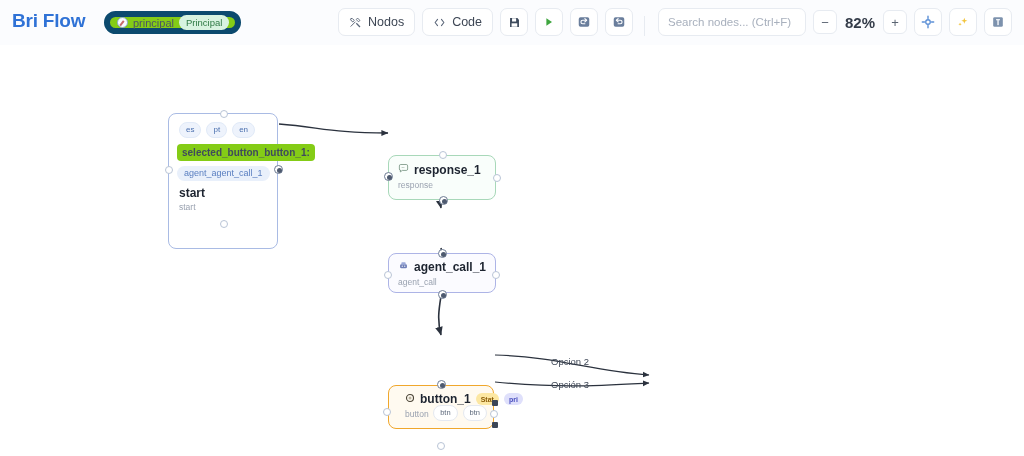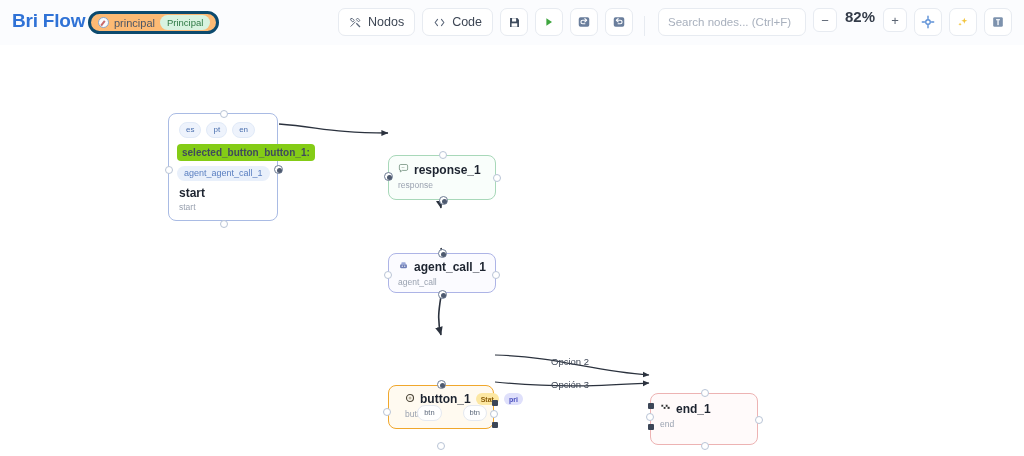--- a/index.html
+++ b/index.html
@@ -29,26 +29,26 @@
     pointer-events:none;
   }
 
   .brand {
     position:absolute; left: 12px; top: 10px;
     font-size: 19px; font-weight: bold; color:#2f72d6;
     letter-spacing: -0.2px;
   }
 
   .flow-chip {
-    position:absolute; left: 88px; top: 11px;
+    position:absolute; left: 104px; top: 11px;
     height: 23px; display:flex; align-items:center; gap:5px;
     padding: 0 6px 0 7px;
     border-radius: 12px;
-    background: #fdba74;
-    border: 3px solid #0c4a6e;
+    background: #84cc16;
+    border: 6px solid #0c4a6e;
   }
   .flow-chip .dot-icon{
     width:11px; height:11px; border-radius:50%;
     border:1.5px solid #8aa6c8; background:#f9fbff;
     position:relative; display:inline-block;
   }
   .flow-chip .dot-icon:after{
     content:""; position:absolute; left:3px; top:1.5px;
     width:1.5px; height:6px; background:#c86a6a; transform:rotate(38deg);
   }
@@ -69,21 +69,21 @@
     font-size: 12.5px; color:#3d4654;
     cursor: pointer;
     white-space: nowrap;
   }
   .tbtn.icononly { padding: 0; width: 28px; justify-content:center; }
   .tbtn svg { display:block; }
 
   .divider-v { width:1px; height:20px; background:#e7ebf1; margin:0 4px; }
 
   
-  .tool-right { position:absolute; right: 12px; top: 8px; display:flex; gap:7px; }
+  .tool-right { position:absolute; right: 12px; top: 8px; display:flex; align-items:center; gap:7px; }
 
   .search-box {
     width: 148px; height: 28px;
     border:1px solid #e7ebf1; border-radius:7px;
     background:#fff; padding: 0 9px;
     font-size: 11.5px; color:#3d4654;
     font-family:"Liberation Sans", sans-serif;
     outline:none;
   }
   .search-box::placeholder { color:#a8b0bd; }
@@ -108,21 +108,21 @@
 
   
   .h { position:absolute; border-radius:50%; }
   .h.open { width:8px; height:8px; background:#fff; border:1.3px solid #b9c4d6; }
   .h.filled { width:9px; height:9px; background:#fff; border:1.6px solid #6d7b93; }
   .h.filled:after{ content:""; position:absolute; left:2px; top:2px; width:5px; height:5px; border-radius:50%; background:#4e5a70; }
   .h.sq { width:6px; height:6px; border-radius:1px; background:#3c4657; border:none; }
 
   
   #node-start {
-    left: 168px; top: 68px; width: 110px; height: 108px;
+    left: 168px; top: 68px; width: 110px; height: 136px;
     border:1.2px solid #a9bbe4; background:#ffffff;
   }
   .lang-row { display:flex; gap:5px; padding: 8px 0 0 10px; }
   .lang-chip {
     font-size: 8px; color:#4a6fae; background:#eef3fc; border:1px solid #e1eaf8;
     border-radius:9px; padding: 3px 6px; line-height:1;
   }
   .var-chip {
     margin: 6px 0 0 8px; display:inline-block;
     font-size: 10px; font-weight:bold; color:#3f4a5d;
@@ -153,21 +153,21 @@
     left: 388px; top: 340px; width: 106px; height: 44px;
     border:1.5px solid #f0a72c; background:#fffaf0;
     padding: 6px 0 0 16px;
   }
   .badge {
     font-size: 7px; font-weight:bold; border-radius:7px;
     padding: 2.5px 5px; line-height:1; display:inline-block;
   }
   .badge.stat { color:#8a5b06; background:#fce7a2; }
   .badge.pri { color:#4a4fbf; background:#dfe0fb; }
-  .btn-chips { position:absolute; right: 6px; bottom: 7px; display:flex; gap:21px; }
+  .btn-chips { position:absolute; right: 6px; bottom: 7px; display:flex; gap:5px; }
   .btn-chip {
     font-size: 7.5px; color:#5f6b7d; background:#fff;
     border:1px solid #e5e9f0; border-radius:9px; padding:3.5px 6px; line-height:1;
   }
   
   #node-end {
     left: 650px; top: 348px; width: 108px; height: 52px;
     border:1.2px solid #edb3b3; background:#fffafa;
     padding: 8px 0 0 9px;
   }
@@ -395,38 +395,15 @@
         <span class="badge pri">pri</span>
       </div>
       <div class="subtitle">button</div>
 
       <div class="btn-chips">
         <span class="btn-chip">btn</span>
         <span class="btn-chip">btn</span>
       </div>
     </div>
 
-    <div class="node" id="node-end">
-      <div class="h open" style="left:50px; top:-5px;"></div>
-      <div class="h sq" style="left:-3px; top:9px;"></div>
-      <div class="h open" style="left:-5px; top:19px;"></div>
-      <div class="h sq" style="left:-3px; top:30px;"></div>
-      <div class="h open" style="left:104px; top:22px;"></div>
-      <div class="h open" style="left:50px; top:48px;"></div>
-
-      <div class="title">
-        <span>
-          <svg width="11" height="11" viewBox="0 0 16 16">
-            <rect x="2" y="4" width="3" height="3" fill="#333"></rect>
-            <rect x="5" y="7" width="3" height="3" fill="#333"></rect>
-            <rect x="8" y="4" width="3" height="3" fill="#333"></rect>
-            <rect x="11" y="7" width="3" height="3" fill="#333"></rect>
-            <rect x="5" y="4" width="3" height="3" fill="#fff"></rect>
-            <rect x="2" y="7" width="3" height="3" fill="#fff"></rect>
-          </svg>
-        </span>
-        <span>end_1</span>
-      </div>
-      <div class="subtitle">end</div>
-    </div>
 
   </div>
 </div>
 
 </body></html>

